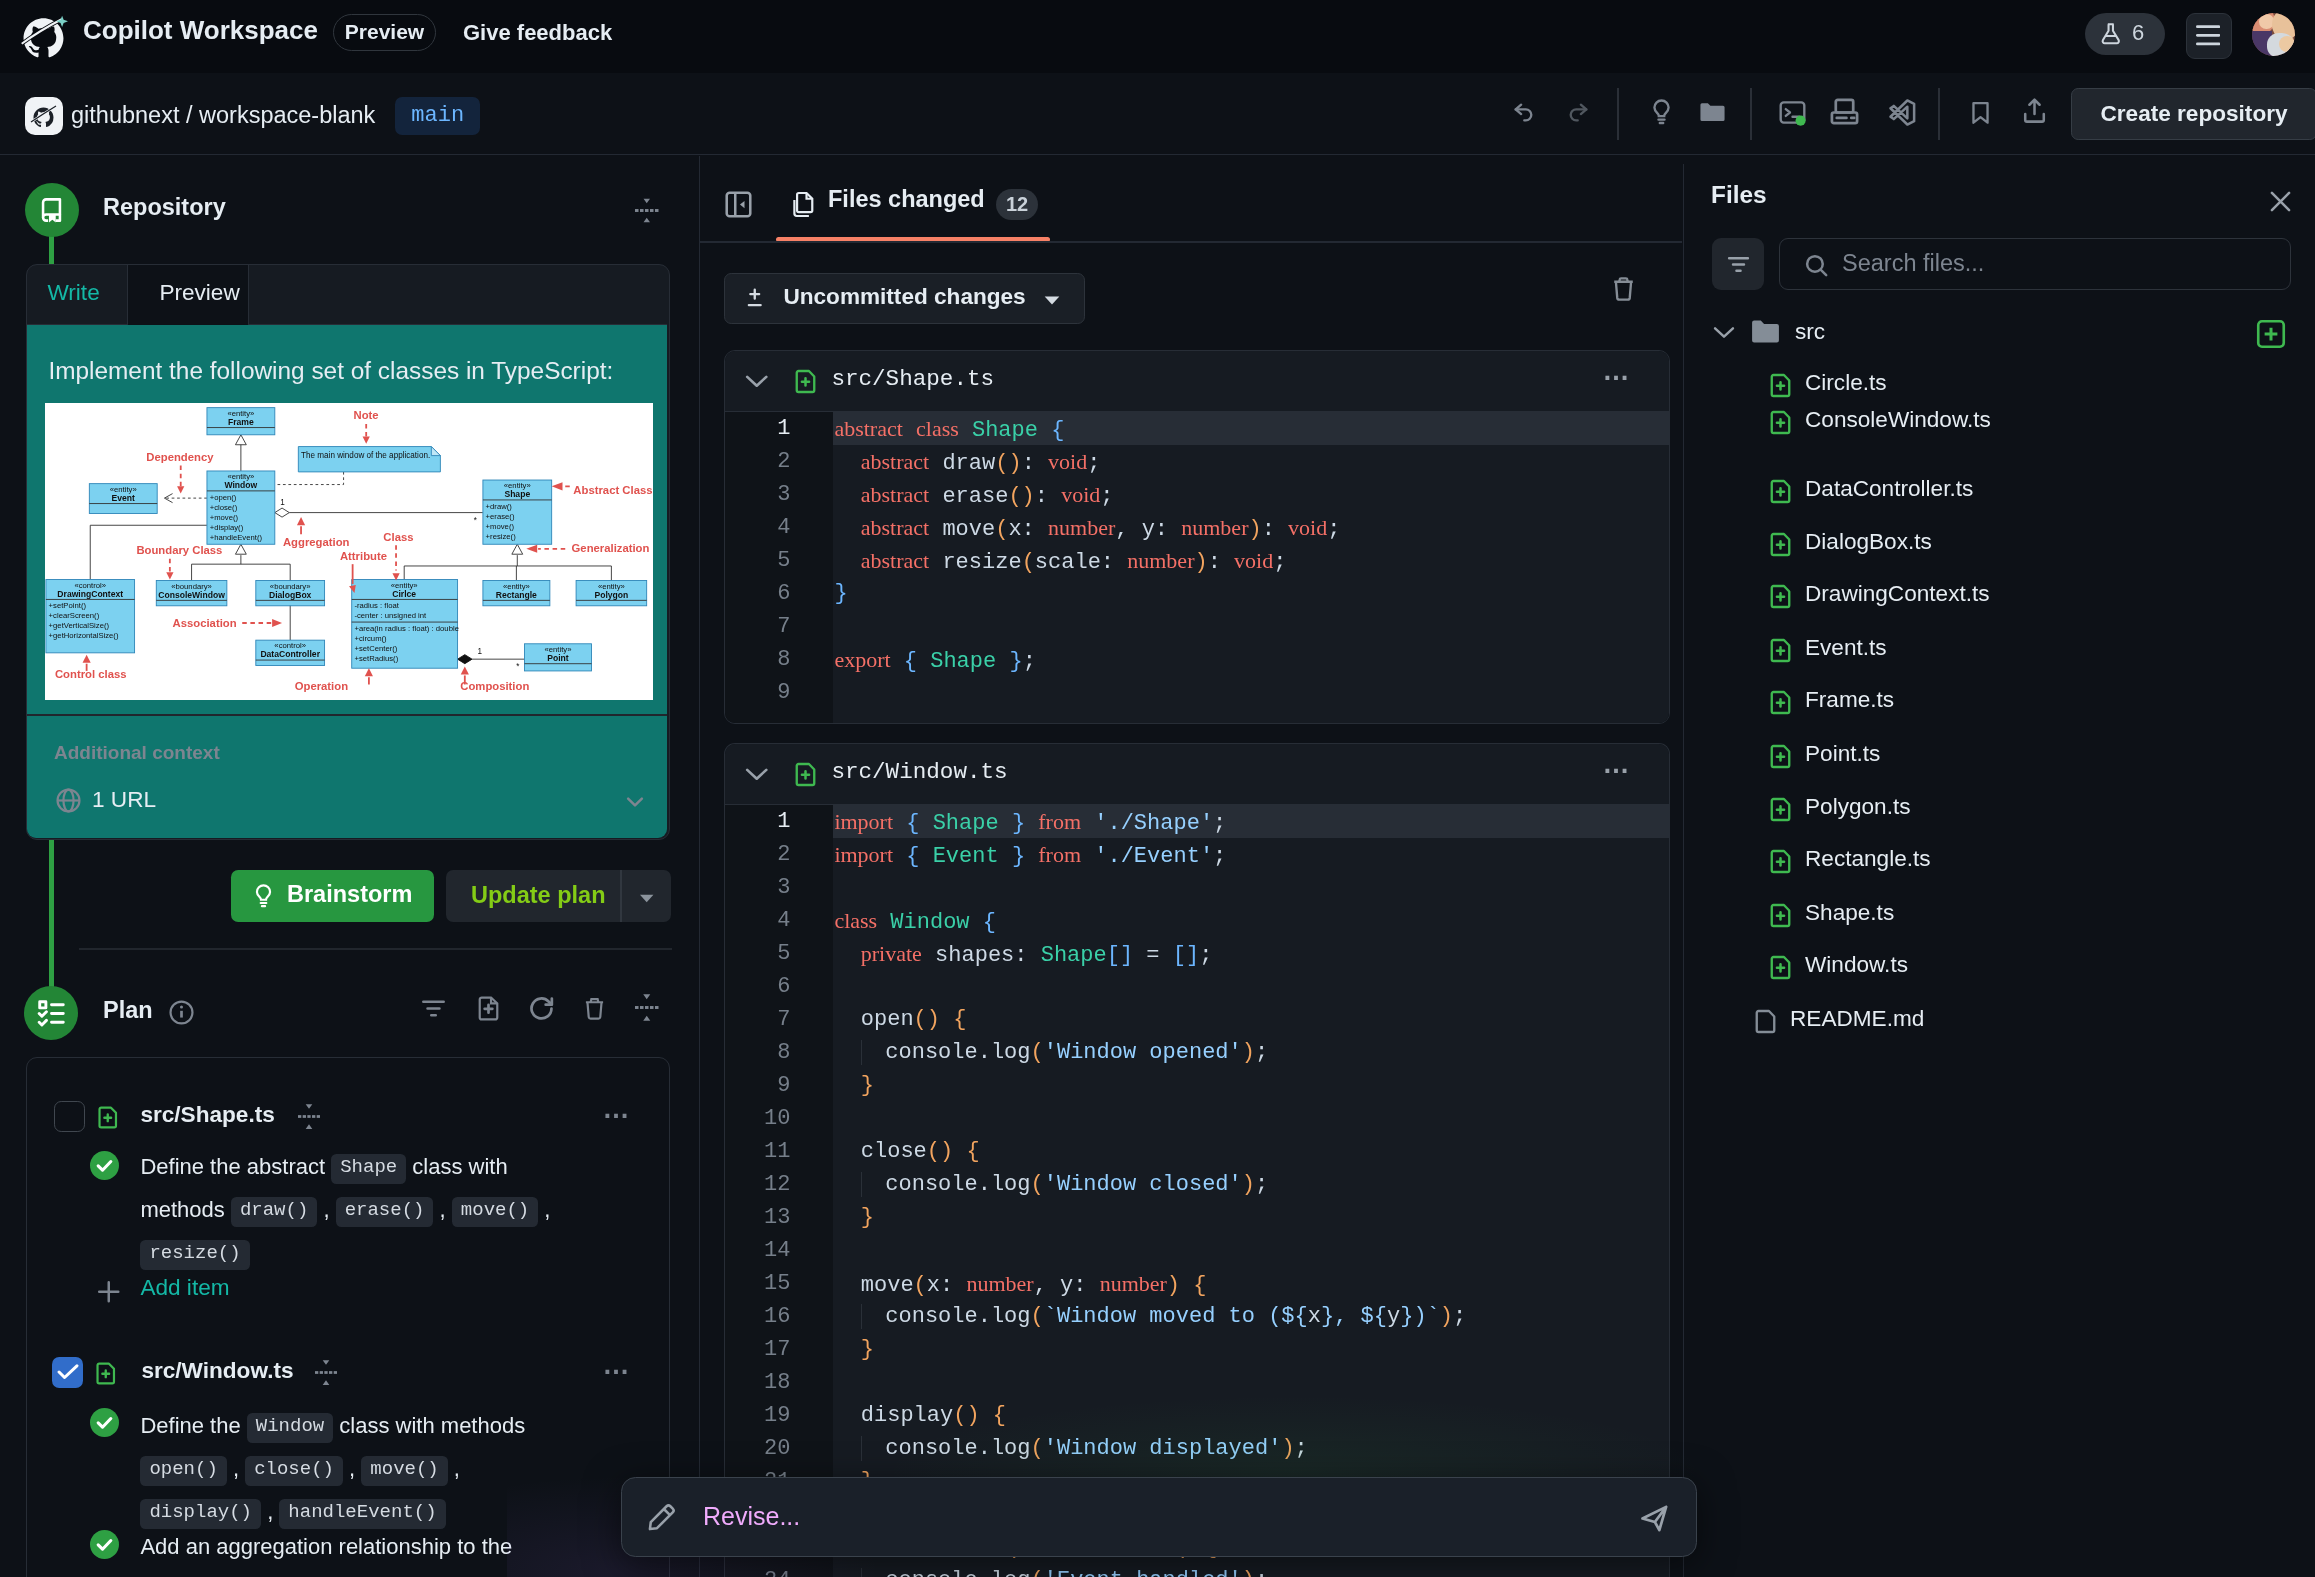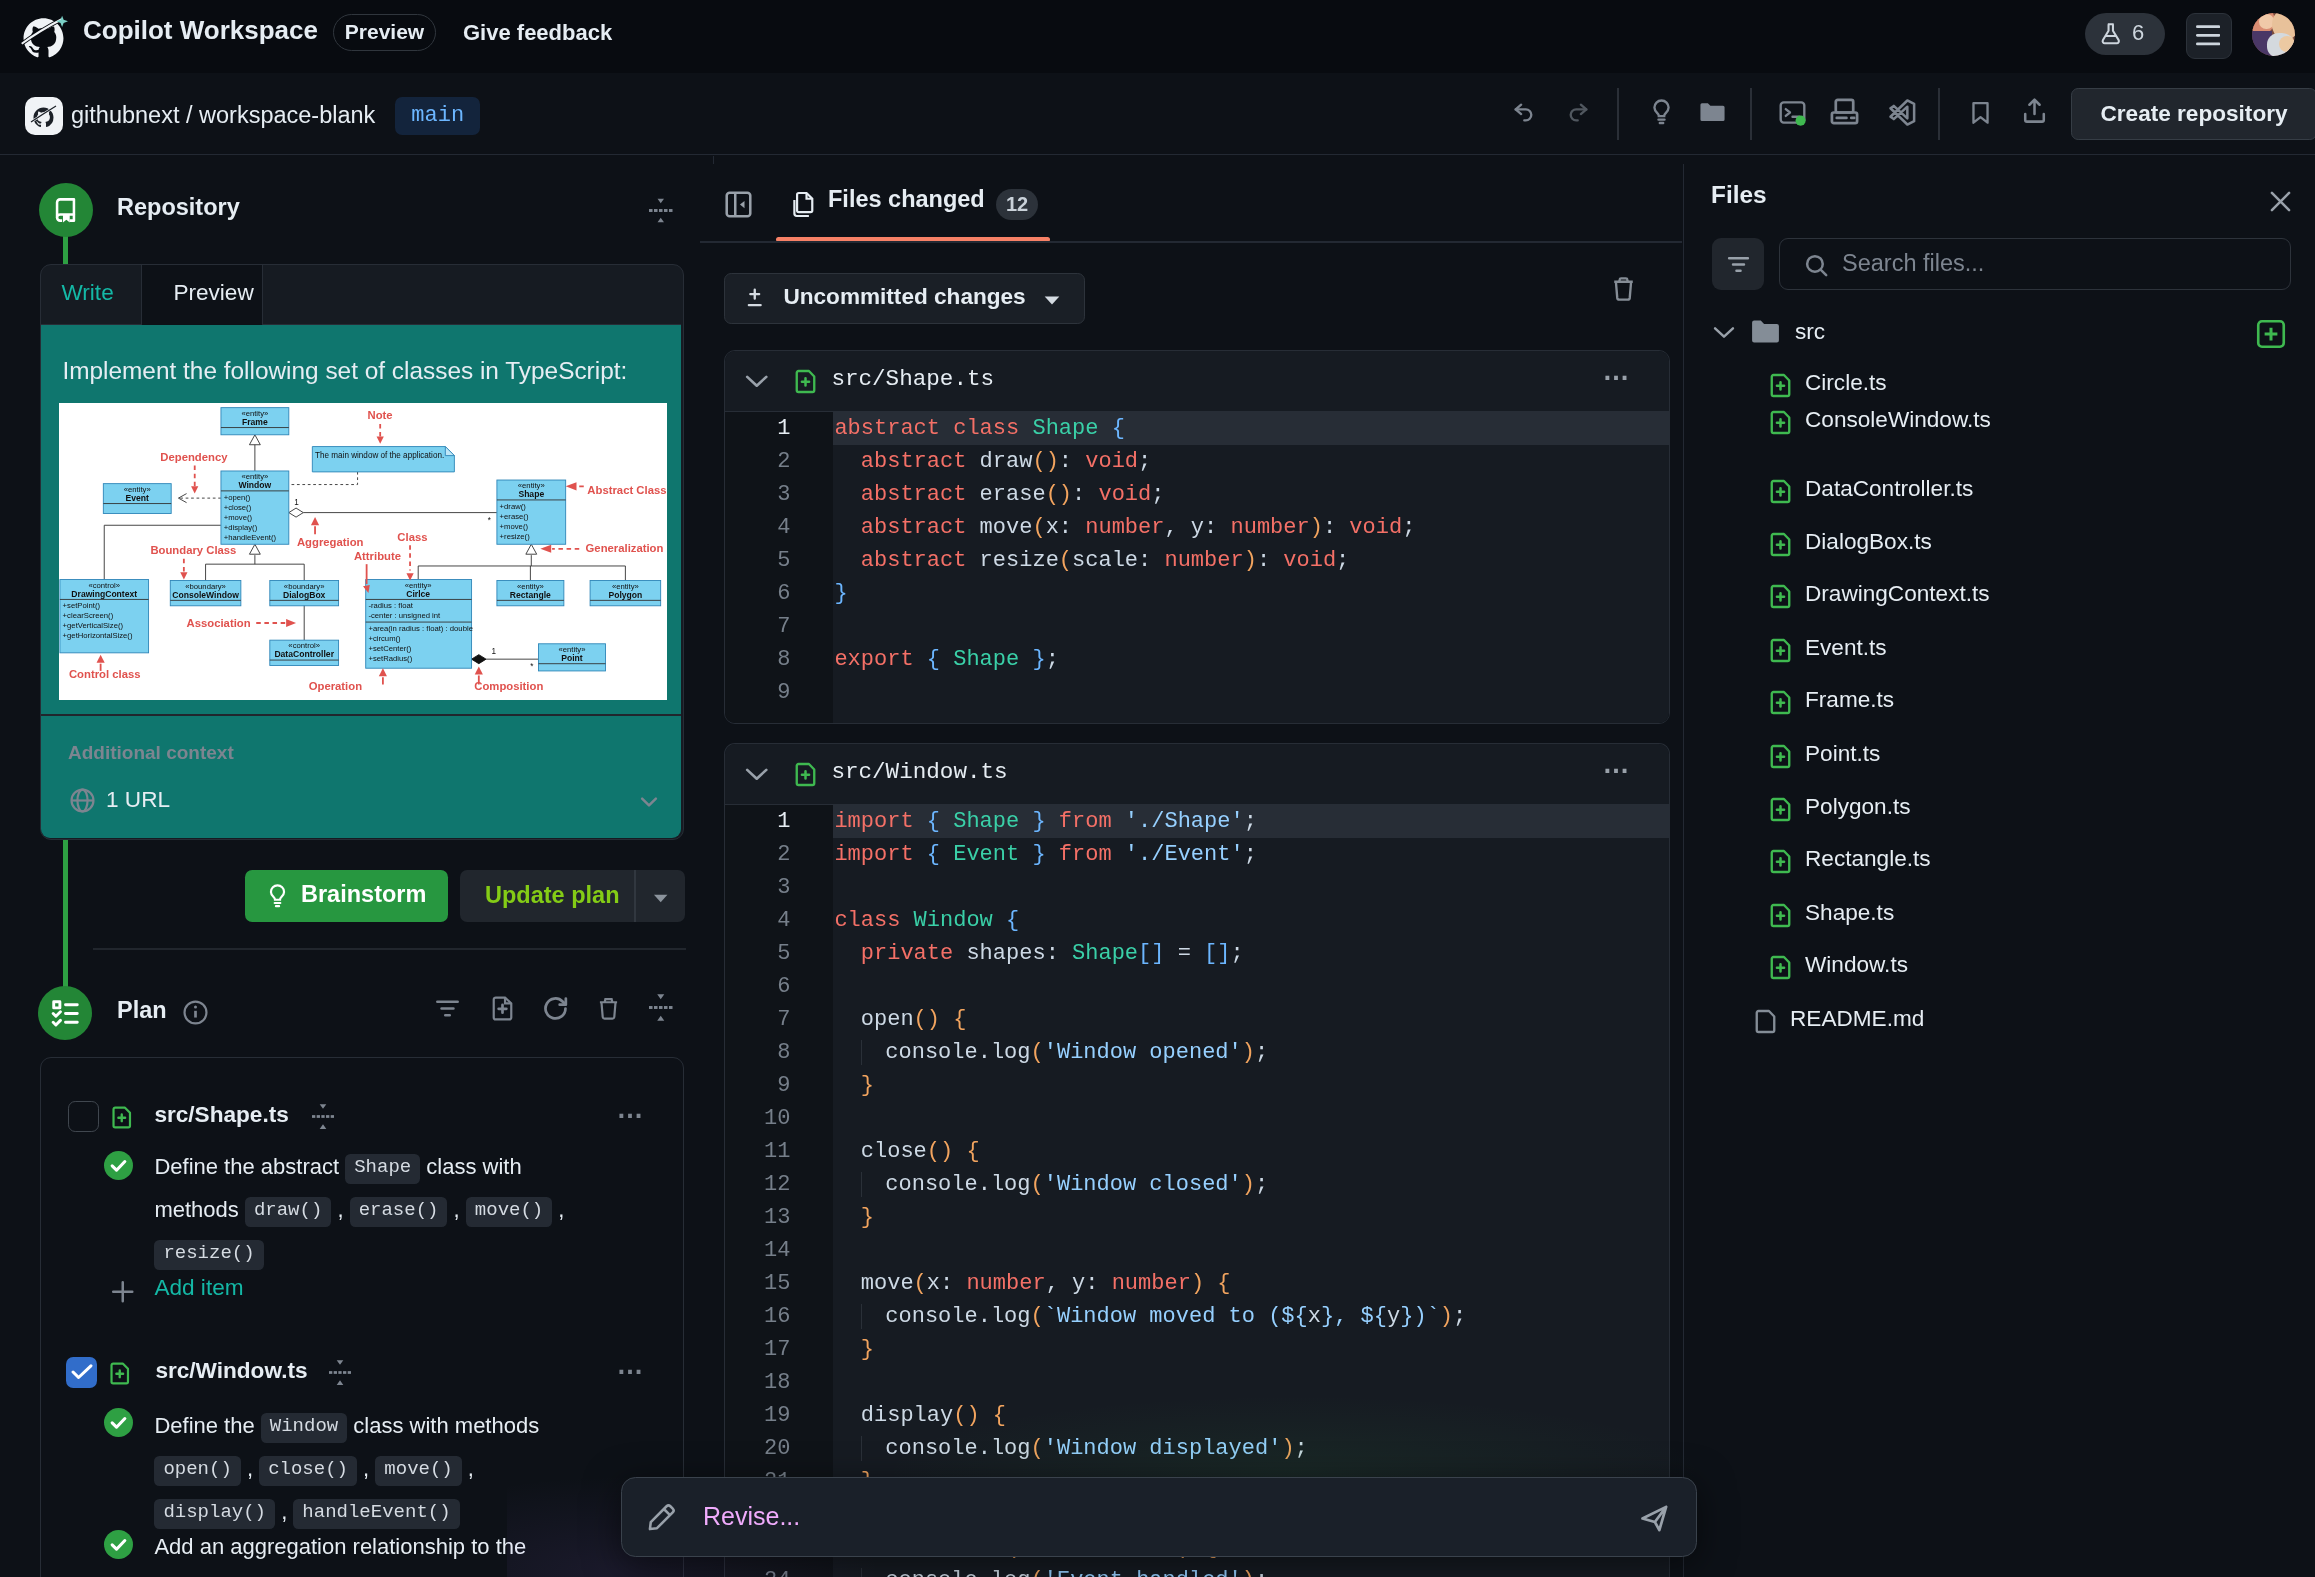--- a/index.html
+++ b/index.html
@@ -8,21 +8,21 @@
   .mono { font-family:"Liberation Mono", monospace; }
   .abs { position:absolute; }
   #page { position:relative; width:2316px; height:1578px; }
 
   
   #bar1 { position:absolute; left:0; top:0; width:2316px; height:73px; background:#080b10; }
   #bar2 { position:absolute; left:0; top:73px; width:2316px; height:82px; background:#0d1117;
           border-bottom:1.8px solid #232933; }
 
   
-  #leftpanel { position:absolute; left:16px; top:156px; width:698px; height:1422px;
+  #leftpanel { position:absolute; left:2px; top:156px; width:698px; height:1422px;
                border-right:1.8px solid #232933; background:#0d1117; overflow:hidden; }
   #midpanel { position:absolute; left:700px; top:156px; width:984px; height:1422px;
               border-right:1.8px solid #232933; background:#0d1117; overflow:hidden;margin-top:8px; }
   #rightpanel { position:absolute; left:1686px; top:156px; width:630px; height:1422px;
                 background:#0d1117; overflow:hidden; }
   svg { display:block; }
 </style>
 </head>
 <body>
 <div id="page">
@@ -466,21 +466,21 @@
       <div class="abs ptxt" style="left:113px; top:467px; width:507px;">Add an aggregation relationship to the<br><span class="chip">Shape</span> class</div>
     </div>
   </div>
   <div id="midpanel">
     <style>
       .codeline { position:relative; height:33px; font-family:"Liberation Mono",monospace; font-size:22px;
                   line-height:33px; white-space:pre; color:#cdd9e5; }
       .ln { position:absolute; left:0; width:65px; text-align:right; color:#767f8a; }
       .lnw { color:#e6edf3; }
       .ct { position:absolute; left:109px; }
-      .k { color:#f47067; } .t { color:#3ad0a8; } .b { color:#6cb6ff; } .o { color:#f2a45f; }
+      .k { color:#f47067;font-family:Liberation Serif, serif; } .t { color:#3ad0a8; } .b { color:#6cb6ff; } .o { color:#f2a45f; }
       .s { color:#96d0ff; } .hl { position:absolute; left:108px; right:0; top:0; bottom:0; background:#272d36; }
       .codebody { position:absolute; left:0; width:100%; background:#0f1318; }
       .codearea { position:absolute; left:108px; right:0; top:0; bottom:0; background:#161b22; }
       .codehead { position:absolute; left:0; top:0; width:100%; height:61px; background:#161b22;
                   border-bottom:1.8px solid #272d36; border-radius:9px 9px 0 0; }
     </style>
 
     <svg class="abs" style="left:24.4px; top:26px;" width="29" height="29" viewBox="0 0 16 16" fill="none" stroke="#99a1aa" stroke-width="1.4">
       <rect x="1.5" y="1.5" width="13" height="13" rx="1.6"></rect>
         <path d="M6.2 1.5 v13"></path>

